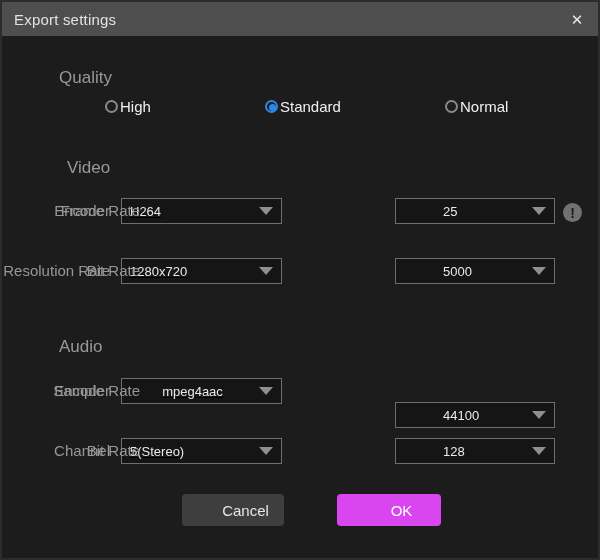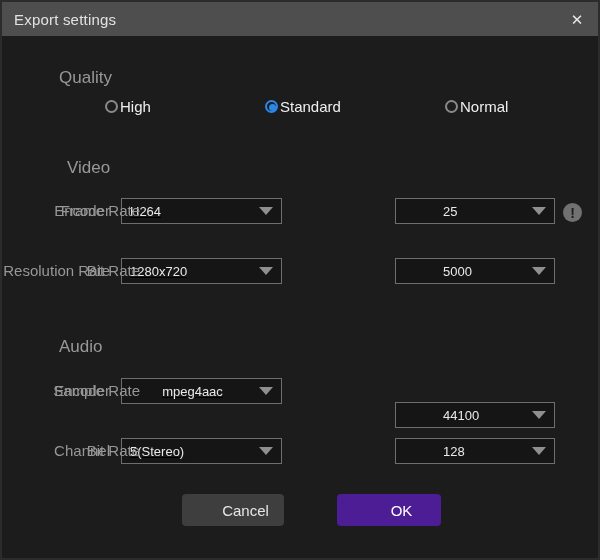--- a/index.html
+++ b/index.html
@@ -96,21 +96,21 @@
 
   
   .btn {
     position: absolute; top: 492px; height: 32px;
     border: none; border-radius: 4px;
     font-family: "Liberation Sans", sans-serif;
     font-size: 15px; cursor: pointer;
     display: flex; align-items: center; justify-content: center; padding-left: 25px;
   }
   .btn-cancel { left: 180px; width: 102px; background: #3e3e3e; color: #e6e6e6; }
-  .btn-ok     { left: 335px; width: 104px; background: #4c1d95; color: #ffffff; }
+  .btn-ok     { left: 335px; width: 104px; background: #d946ef; color: #ffffff; }
 </style>
 </head>
 <body>
 
 <div class="window">
 
   <div class="titlebar">
     <span class="title">Export settings</span>
     <span class="close-btn">✕</span>
   </div>

